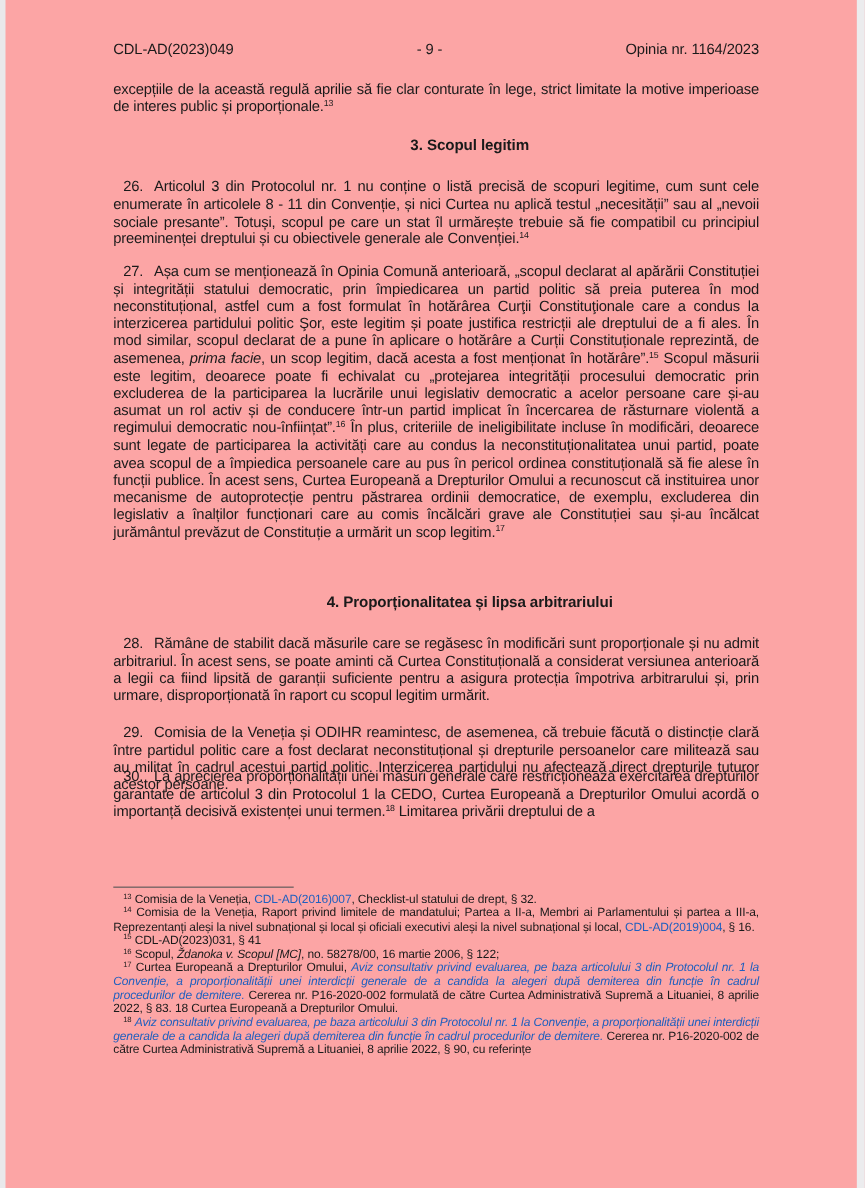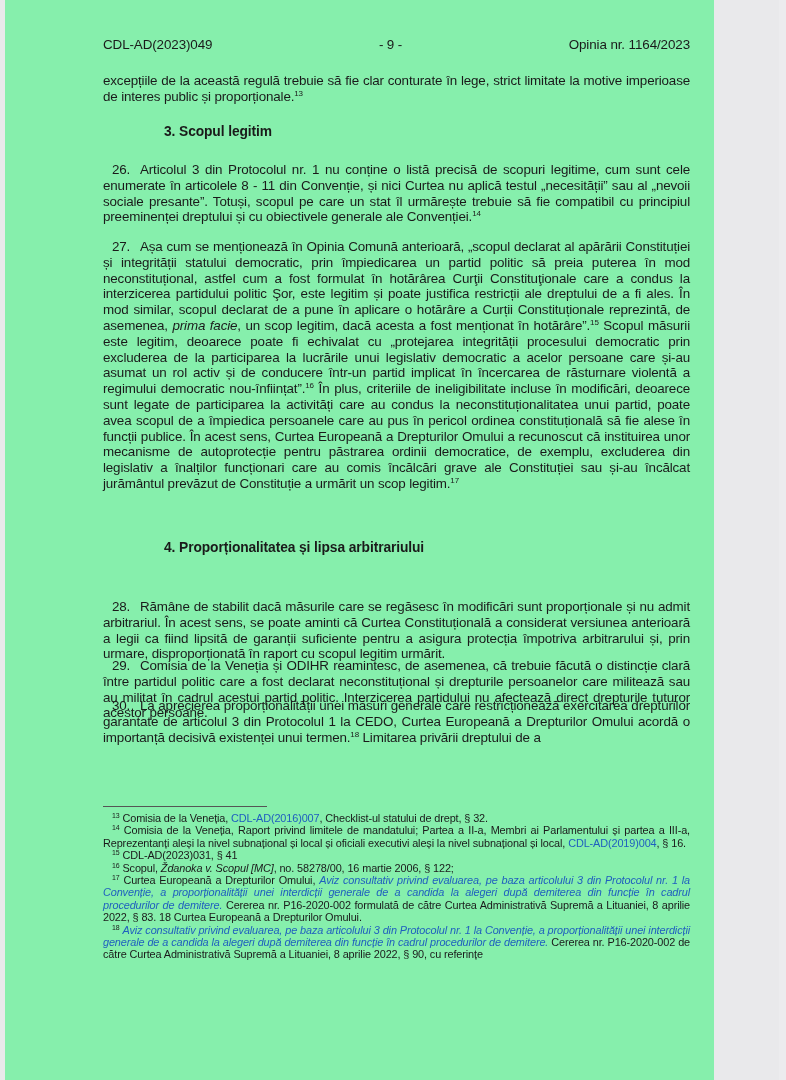--- a/index.html
+++ b/index.html
@@ -3,41 +3,41 @@
 <meta charset="utf-8">
 <style>
   html, body { margin: 0; padding: 0; }
   body {
     width: 786px; height: 1080px; overflow: hidden;
     background: #e9e9eb;
     font-family: "Liberation Sans", sans-serif;
     color: #1a1a1a;
   }
   .page {
-    position: absolute; left: 5px; top: 0; width: 709px; height: 1080px;
-    background: #86efac;
+    position: absolute; left: 5px; top: 0; width: 774px; height: 1080px;
+    background: #fca5a5;
   }
   .content {
     position: absolute; left: 98px; width: 587px; top: 0;
   }
   .header {
     position: absolute; top: 37px; left: 0; width: 587px;
     font-size: 13.4px; display: flex; justify-content: space-between;
     letter-spacing: -0.1px;
   }
   .header span { white-space: nowrap; }
   .p {
     font-size: 13.4px; line-height: 15.8px; text-align: justify;
     letter-spacing: -0.15px; margin: 0;
   }
   .p .num { display: inline-block; width: 37px; padding-left: 9px; box-sizing: border-box; }
   sup { font-size: 8px; line-height: 0; vertical-align: 5px; }
   .heading {
     font-weight: bold; font-size: 13.8px; margin: 0;
-    padding-left: 61px; letter-spacing: -0.1px;
+    padding-left: 61px; letter-spacing: -0.1px; text-align: center;
   }
   .blk { position: absolute; left: 0; width: 587px; }
   .fn-rule {
     position: absolute; left: 0; top: 806px; width: 164px; height: 1px; background: #555;
   }
   .fn {
     font-size: 10.9px; line-height: 12.4px; text-align: justify; margin: 0;
     letter-spacing: -0.12px;
   }
   .fn .fnum { padding-left: 9px; }
@@ -55,40 +55,40 @@
 <div class="page">
   <div class="content">
 
     <div class="header">
       <span>CDL-AD(2023)049</span>
       <span>- 9 -</span>
       <span>Opinia nr. 1164/2023</span>
     </div>
 
     <div class="blk" style="top:73px">
-      <p class="p"><span>excepțiile de la această regulă trebuie să fie clar conturate în lege, strict limitate la motive imperioase de interes public și proporționale.</span><sup>13</sup></p>
+      <p class="p"><span>excepțiile de la această regulă aprilie să fie clar conturate în lege, strict limitate la motive imperioase de interes public și proporționale.</span><sup>13</sup></p>
     </div>
 
     <div class="blk" style="top:124px">
       <p class="heading">3. Scopul legitim</p>
     </div>
 
     <div class="blk" style="top:162px">
       <p class="p"><span class="num">26.</span><span>Articolul 3 din Protocolul nr. 1 nu conține o listă precisă de scopuri legitime, cum sunt cele enumerate în articolele 8 - 11 din Convenție, și nici Curtea nu aplică testul „necesității” sau al „nevoii sociale presante”. Totuși, scopul pe care un stat îl urmărește trebuie să fie compatibil cu principiul preeminenței dreptului și cu obiectivele generale ale Convenției.</span><sup>14</sup></p>
     </div>
 
     <div class="blk" style="top:239px">
       <p class="p"><span class="num">27.</span><span>Așa cum se menționează în Opinia Comună anterioară, „scopul declarat al apărării Constituției și integrității statului democratic, prin împiedicarea un partid politic să preia puterea în mod neconstituțional, astfel cum a fost formulat în hotărârea Curţii Constituţionale care a condus la interzicerea partidului politic Şor, este legitim și poate justifica restricții ale dreptului de a fi ales. În mod similar, scopul declarat de a pune în aplicare o hotărâre a Curții Constituționale reprezintă, de asemenea, </span><i>prima facie</i><span>, un scop legitim, dacă acesta a fost menționat în hotărâre”.</span><sup>15</sup><span> Scopul măsurii este legitim, deoarece poate fi echivalat cu „protejarea integrității procesului democratic prin excluderea de la participarea la lucrările unui legislativ democratic a acelor persoane care și-au asumat un rol activ și de conducere într-un partid implicat în încercarea de răsturnare violentă a regimului democratic nou-înființat”.</span><sup>16</sup><span> În plus, criteriile de ineligibilitate incluse în modificări, deoarece sunt legate de participarea la activități care au condus la neconstituționalitatea unui partid, poate avea scopul de a împiedica persoanele care au pus în pericol ordinea constituțională să fie alese în funcții publice. În acest sens, Curtea Europeană a Drepturilor Omului a recunoscut că instituirea unor mecanisme de autoprotecție pentru păstrarea ordinii democratice, de exemplu, excluderea din legislativ a înalților funcționari care au comis încălcări grave ale Constituției sau și-au încălcat jurământul prevăzut de Constituție a urmărit un scop legitim.</span><sup>17</sup></p>
     </div>
 
     <div class="blk" style="top:540px">
       <p class="heading">4. Proporționalitatea și lipsa arbitrariului</p>
     </div>
 
-    <div class="blk" style="top:599px">
+    <div class="blk" style="top:577px">
       <p class="p"><span class="num">28.</span><span>Rămâne de stabilit dacă măsurile care se regăsesc în modificări sunt proporționale și nu admit arbitrariul. În acest sens, se poate aminti că Curtea Constituțională a considerat versiunea anterioară a legii ca fiind lipsită de garanții suficiente pentru a asigura protecția împotriva arbitrarului și, prin urmare, disproporționată în raport cu scopul legitim urmărit.</span></p>
     </div>
 
     <div class="blk" style="top:658px">
       <p class="p"><span class="num">29.</span><span>Comisia de la Veneția și ODIHR reamintesc, de asemenea, că trebuie făcută o distincție clară între partidul politic care a fost declarat neconstituțional și drepturile persoanelor care militează sau au militat în cadrul acestui partid politic. Interzicerea partidului nu afectează direct drepturile tuturor acestor persoane.</span></p>
     </div>
 
     <div class="blk" style="top:698px">
       <p class="p"><span class="num">30.</span><span>La aprecierea proporționalității unei măsuri generale care restricționează exercitarea drepturilor garantate de articolul 3 din Protocolul 1 la CEDO, Curtea Europeană a Drepturilor Omului acordă o importanță decisivă existenței unui termen.</span><sup>18</sup><span> Limitarea privării dreptului de a</span></p>
     </div>

